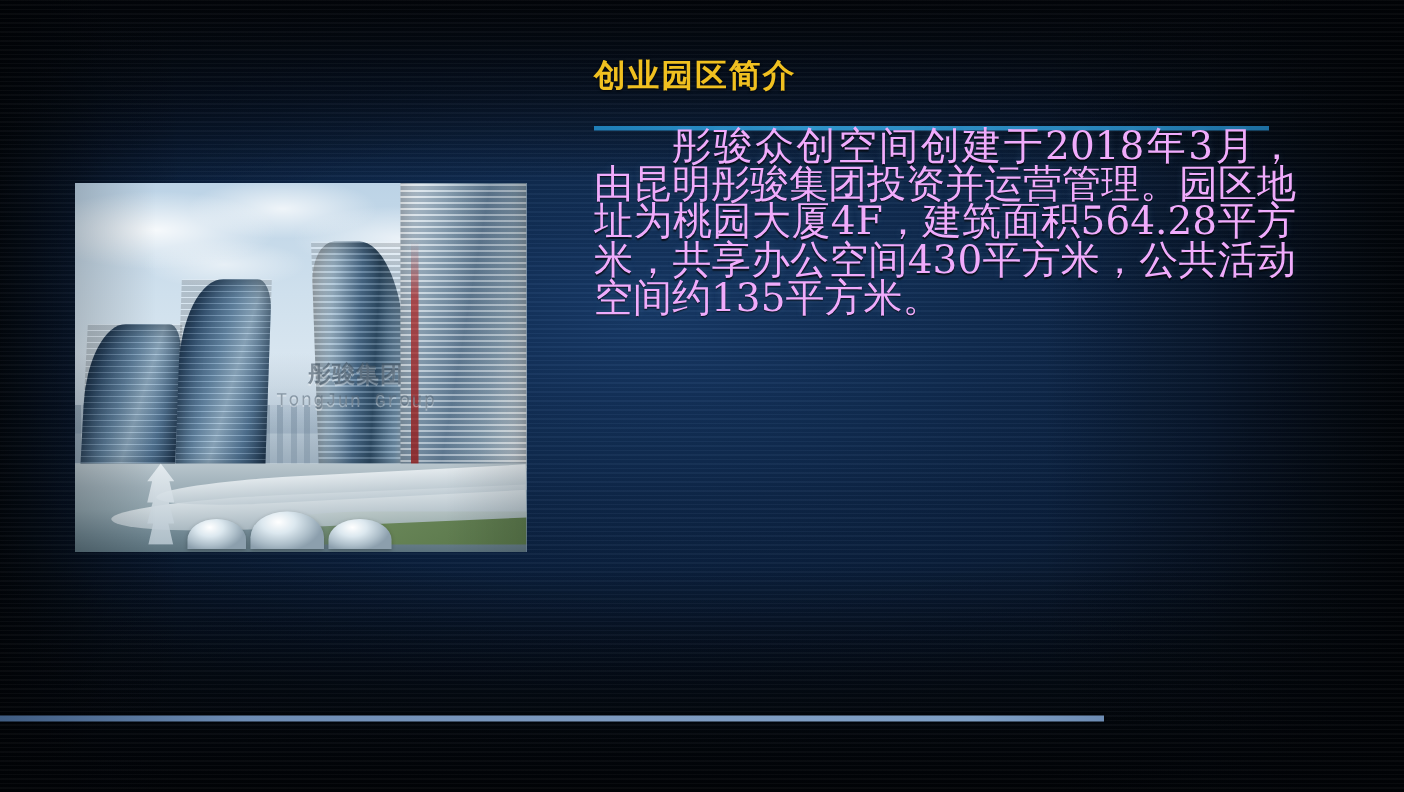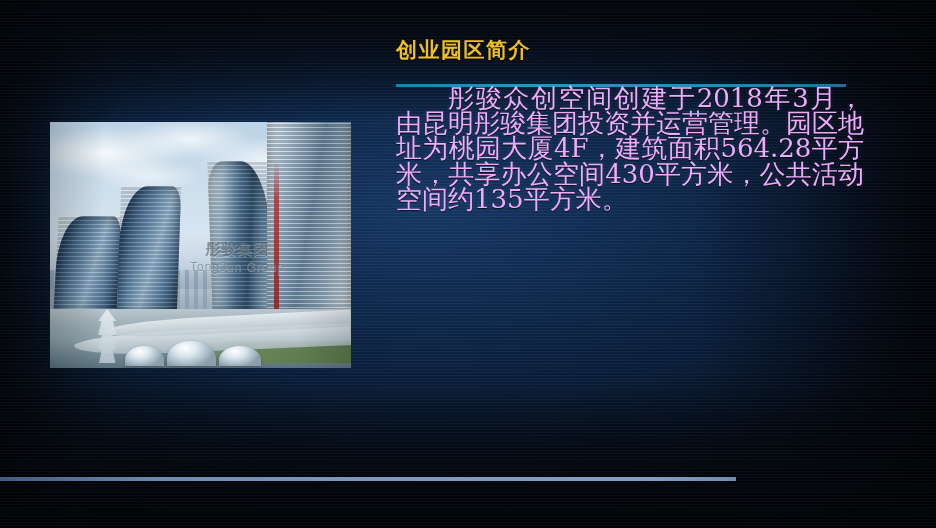--- a/index.html
+++ b/index.html
@@ -160,21 +160,21 @@
     position:absolute; left:50%; top:55%;
     transform:translate(-50%,-50%);
     text-align:center;
     color:rgba(70,86,100,.62);
     text-shadow:0 1px 0 rgba(255,255,255,.35);
     white-space:nowrap;
     pointer-events:none;
     margin-left:37px;
   }
   .wm-cn { font-family:"DejaVu Sans","Liberation Sans",sans-serif; font-size:15px; font-weight:700; letter-spacing:1px; }
-  .wm-en { font-family:Liberation Sans, sans-serif; font-size:12px; letter-spacing:1px; margin-top:1px; color:rgba(86,102,116,.55); }
+  .wm-en { font-family:Liberation Mono, monospace; font-size:12px; letter-spacing:1px; margin-top:1px; color:rgba(86,102,116,.55); }
 
   
   .title {
     position:absolute; left:396px; top:36px;
     font-family:Liberation Mono, monospace;
     font-size:21px; font-weight:700; letter-spacing:1.5px;
     color:#f0c020;
     text-shadow:0 1px 2px rgba(0,0,0,.8);
   }
   .title-rule {

